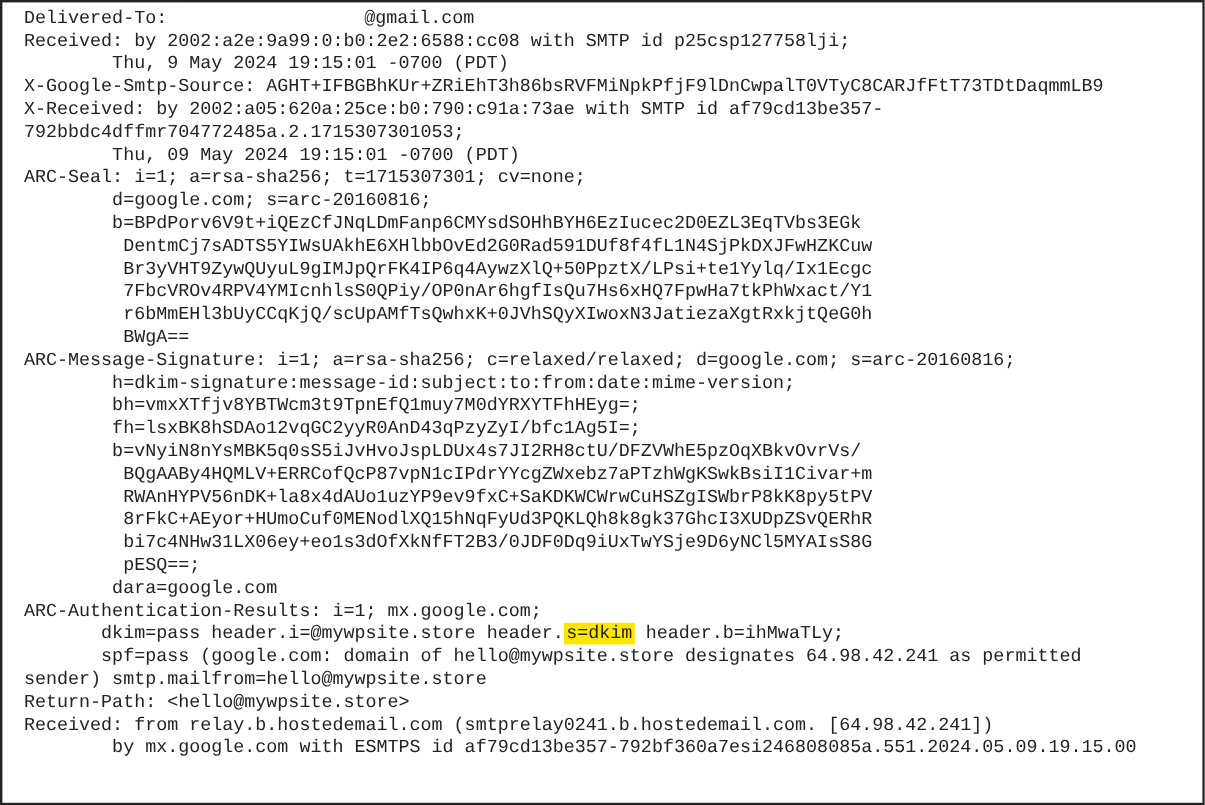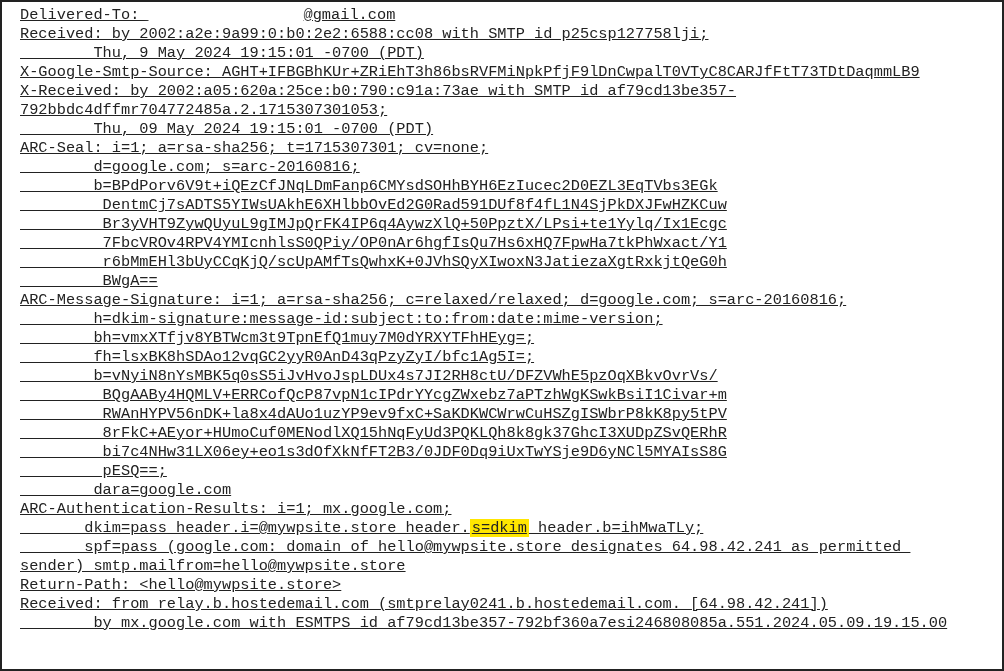--- a/index.html
+++ b/index.html
@@ -15,21 +15,20 @@
     width: 1004px;
     height: 671px;
     border: 2px solid #222;
     padding: 4px 10px 4px 18px;
     font-family: Consolas, "Courier New", monospace;
     font-size: 15.3px;
     line-height: 19px;
     color: #222;
     white-space: pre;
     overflow: hidden;
-    text-decoration: underline;
   }
   .redact {
     display: inline-block;
     width: 155px;
     height: 14px;
     vertical-align: -2px;
     background: #fff;
     filter: blur(3px);
     opacity: 0.6;
   }

